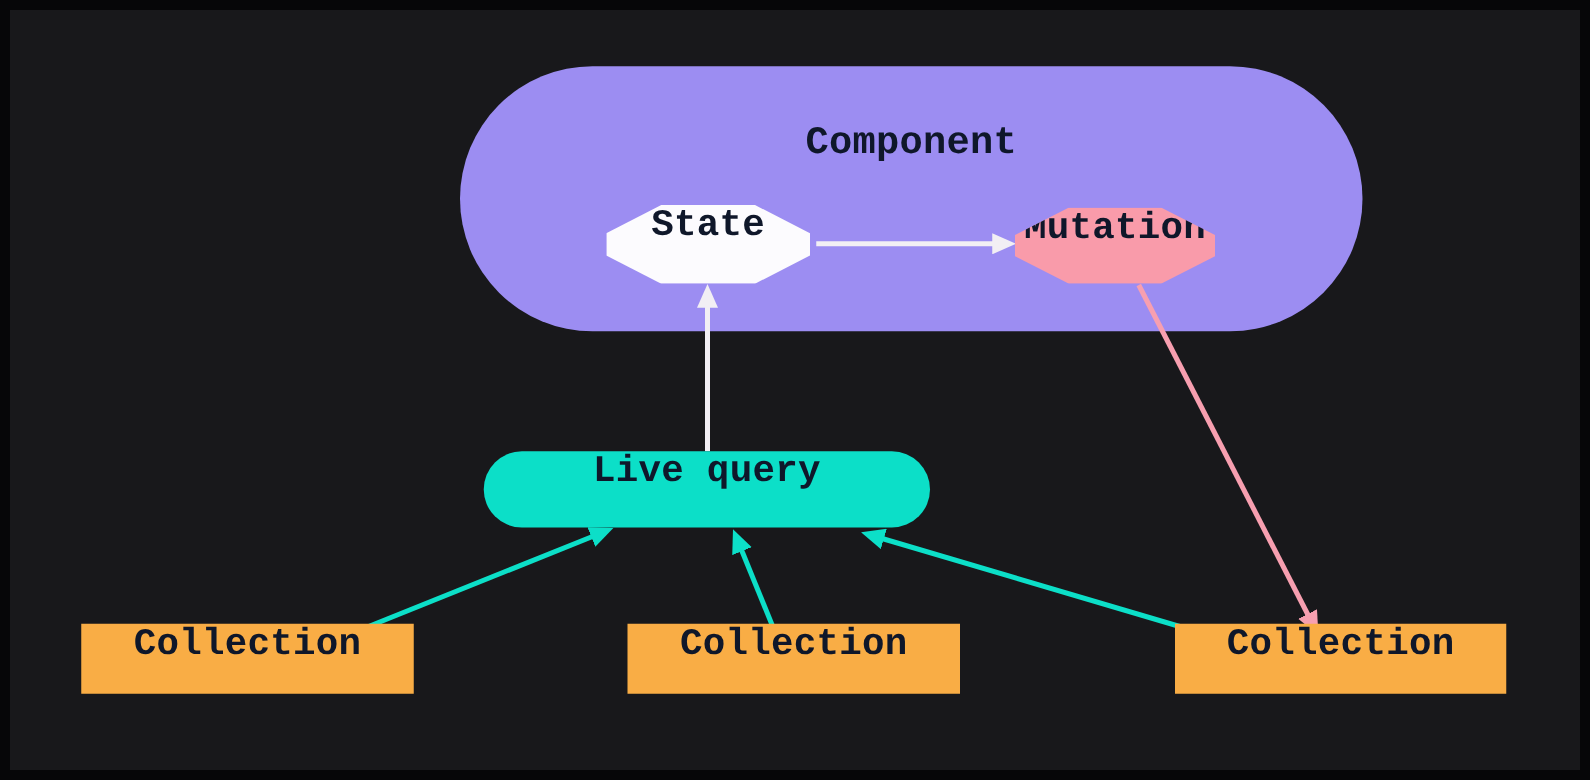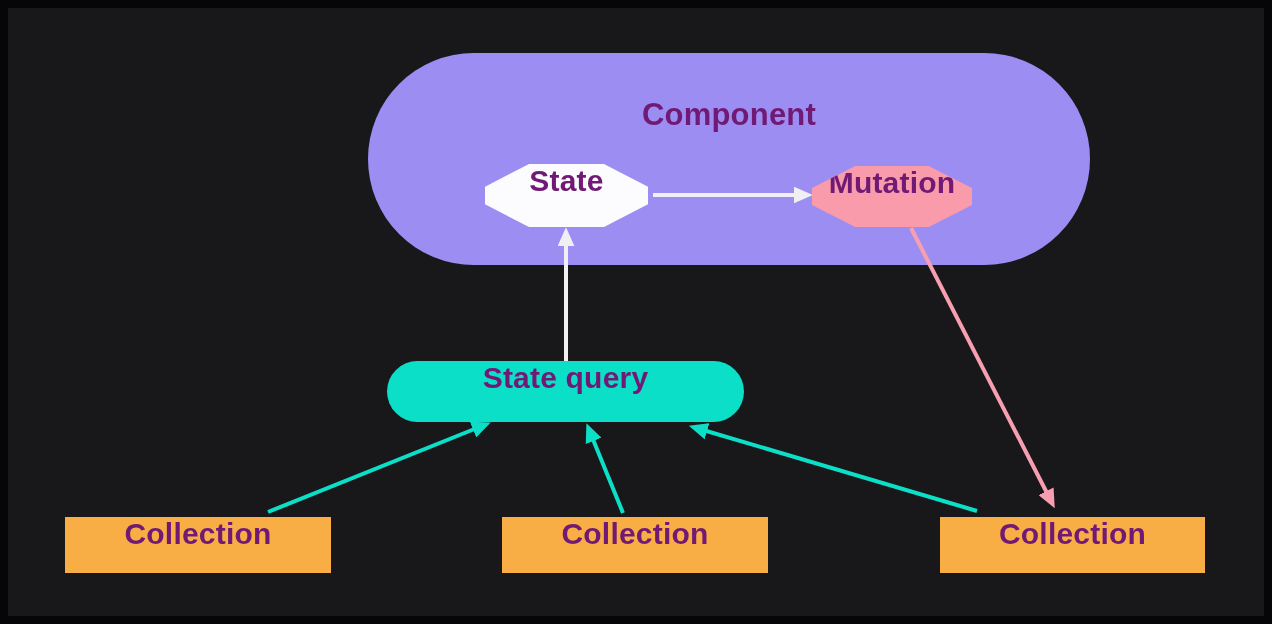--- a/index.html
+++ b/index.html
@@ -24,23 +24,24 @@
   .node {
     position: absolute;
     display: flex;
     align-items: flex-start;
     justify-content: center;
     box-sizing: border-box;
   }
   .node-label {
     font-weight: bold;
     font-size: 30px;
-    color: #701a75;
+    color: #0f172a;
     letter-spacing: 0.2px;
     white-space: nowrap;
+    font-family: Liberation Mono, monospace;
   }
   .component {
     left: 368px; top: 53px;
     width: 722px; height: 212px;
     border-radius: 106px;
     align-items: flex-start;
   }
   .component .node-label {
     margin-top: 44px;
     font-size: 31px;
@@ -55,21 +56,21 @@
   .mutation {
     left: 812px; top: 166px;
     width: 160px; height: 61px;
   }
   .live-query {
     left: 387px; top: 361px;
     width: 357px; height: 61px;
     border-radius: 31px;
   }
   .collection {
-    top: 517px;
+    top: 499px;
     width: 266px; height: 56px;
   }
   .collection-left   { left: 65px;  }
   .collection-middle { left: 502px; }
   .collection-right  { left: 940px; width: 265px; }
   .edges-svg {
     position: absolute;
     left: 0; top: 0;
     width: 1272px; height: 624px;
     pointer-events: none;
@@ -113,21 +114,21 @@
 
   <div class="node octagon state" style="background: rgb(252, 251, 254);">
     <div class="node-label">State</div>
   </div>
 
   <div class="node octagon mutation" style="background: rgb(249, 155, 170);">
     <div class="node-label">Mutation</div>
   </div>
 
   <div class="node live-query" style="background: rgb(12, 223, 200);">
-    <div class="node-label">State query</div>
+    <div class="node-label">Live query</div>
   </div>
 
   <div class="node collection collection-left" style="background: rgb(249, 173, 69);">
     <div class="node-label">Collection</div>
   </div>
 
   <div class="node collection collection-middle" style="background: rgb(249, 173, 69);">
     <div class="node-label">Collection</div>
   </div>
 

